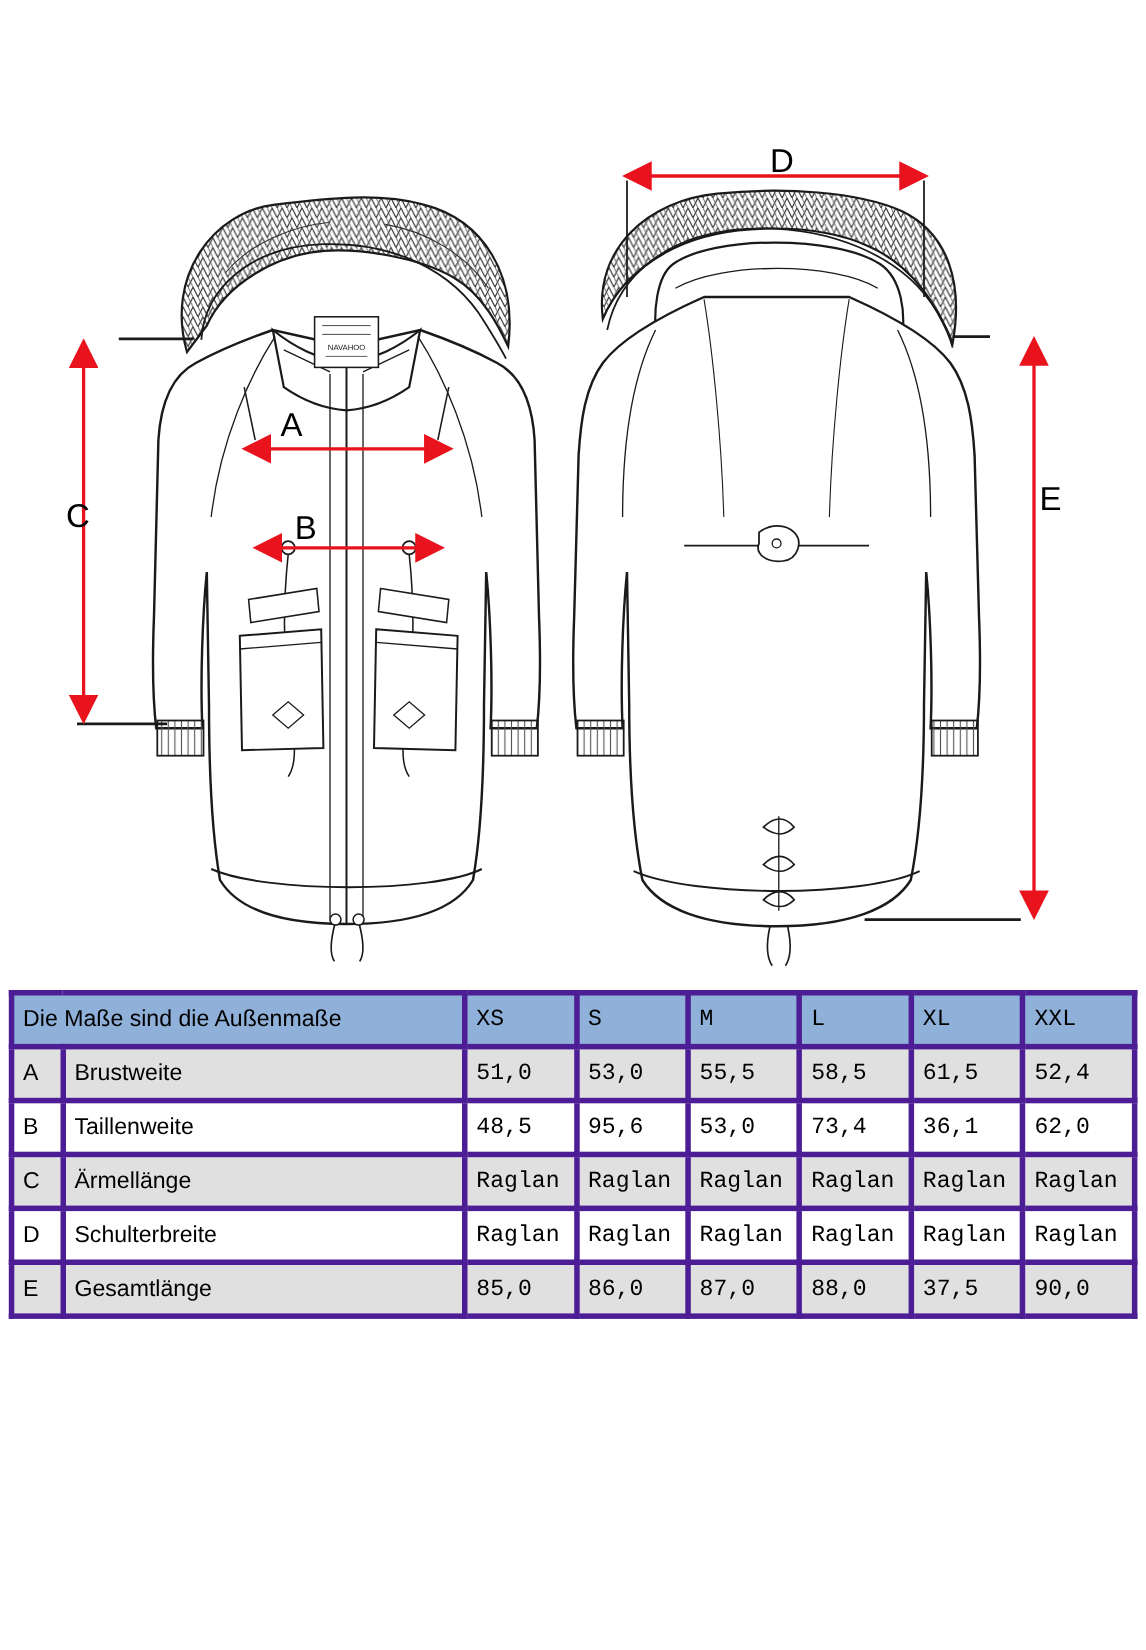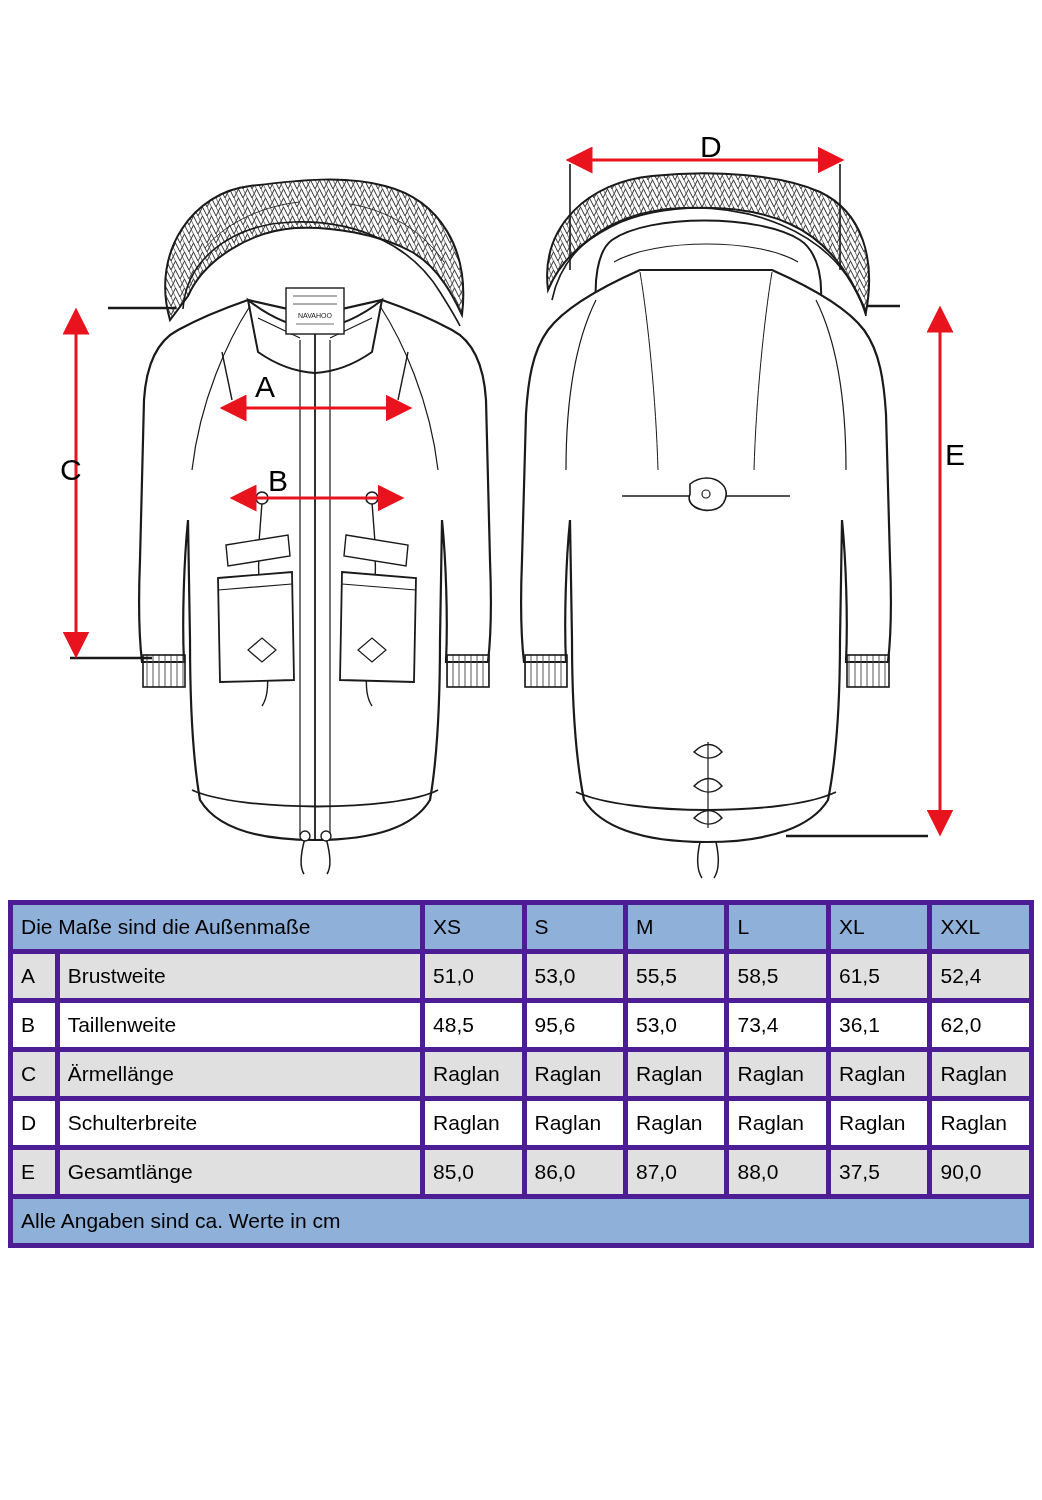--- a/index.html
+++ b/index.html
@@ -69,20 +69,21 @@
     background: #8fb0d8;
   }
   .col-key {
     width: 46px;
   }
   .col-name {
     width: 360px;
   }
   .col-val {
     width: 100px;
+    font-family: Liberation Mono, monospace;
   }
   .head-label {
     
   }
 </style>
 </head>
 <body>
 
 <div id="illustration">
 
@@ -352,17 +353,14 @@
       <td class="col-key">E</td>
       <td class="col-name">Gesamtlänge</td>
       <td class="col-val">85,0</td>
       <td class="col-val">86,0</td>
       <td class="col-val">87,0</td>
       <td class="col-val">88,0</td>
       <td class="col-val">37,5</td>
       <td class="col-val">90,0</td>
     </tr>
 
-    <tr class="row-foot">
-      <td colspan="8">Alle Angaben sind ca. Werte in cm</td>
-    </tr>
   </tbody>
 </table>
 
 </body></html>

